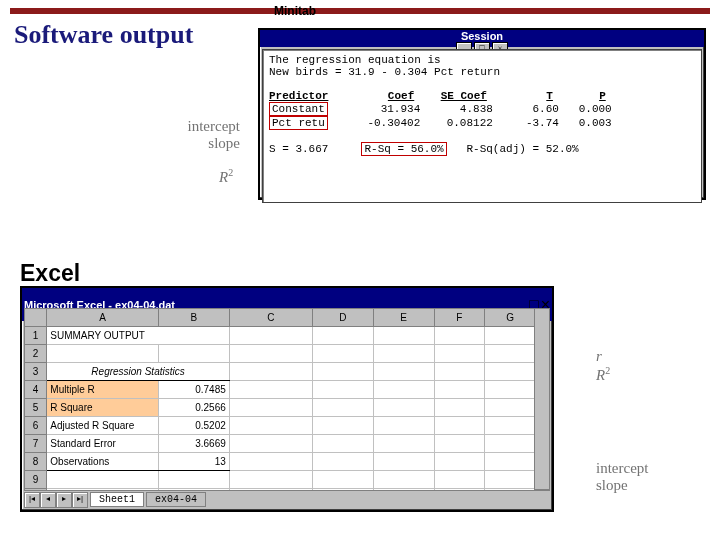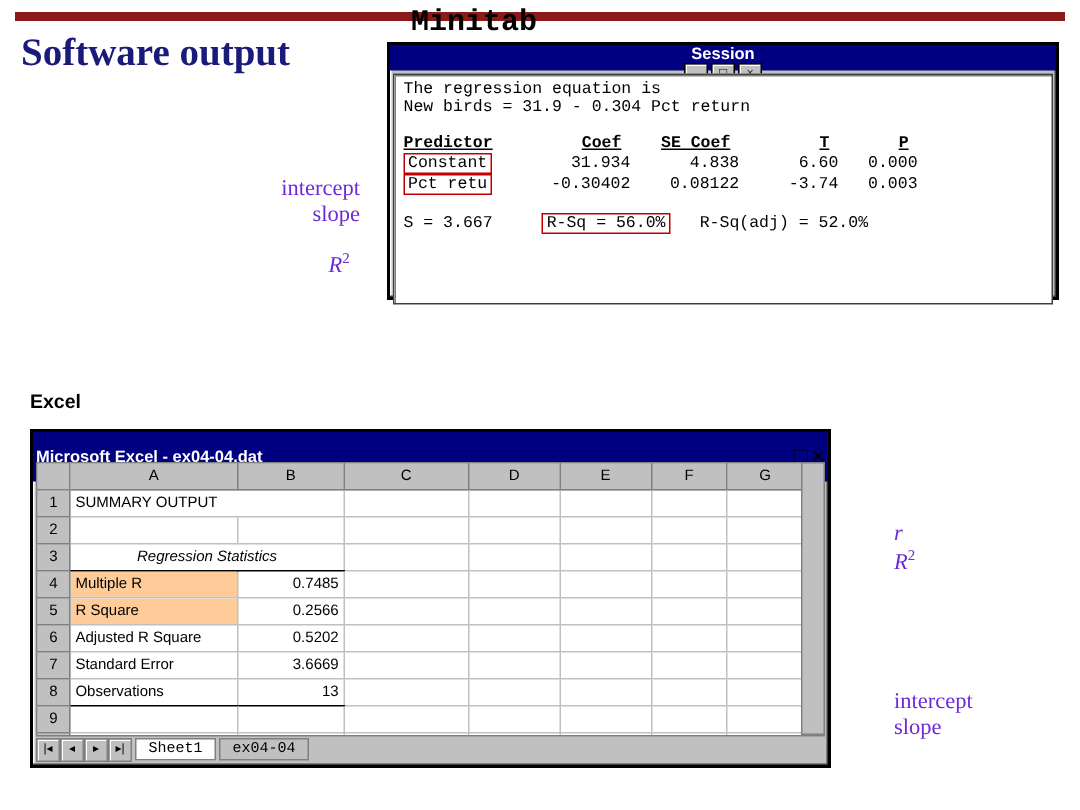--- a/index.html
+++ b/index.html
@@ -17,33 +17,33 @@
     color:#1a1a7a;
     font-family:"Times New Roman",serif;
     font-size:26px;
     font-weight:bold;
     margin:6px 0 0 14px;
   }
   .annot{
     position:absolute;
     font-family:"Times New Roman",serif;
     font-size:15px;
-    color:#6d28d9;
+    color:#737373;
     line-height:1.15;
   }
   .annot .ital{font-style:italic;}
   .annot sup{font-size:10px;}
 
   
   .minitab-label{
     position:absolute;
     left:274px; top:4px;
-    font-family:Liberation Mono, monospace;
+    font-family:Liberation Sans, sans-serif;
     font-weight:900;
-    font-size:20px;
+    font-size:12px;
     color:#000;
   }
 
   
   .mwin{
     position:absolute;
     left:258px; top:28px;
     width:444px;
     height:168px;
     background:#c0c0c0;
@@ -83,21 +83,21 @@
     display:inline-block;
   }
   .mcol-head{text-decoration:underline;font-weight:bold;}
 
   
   .excel-label{
     position:absolute;
     left:20px; top:260px;
     font-family:Arial,sans-serif;
     font-weight:bold;
-    font-size:13px;
+    font-size:23px;
   }
 
   
   .ewin{
     position:absolute;
     left:20px; top:286px;
     width:530px;
     height:222px;
     background:#c0c0c0;
     border:2px solid #000;

